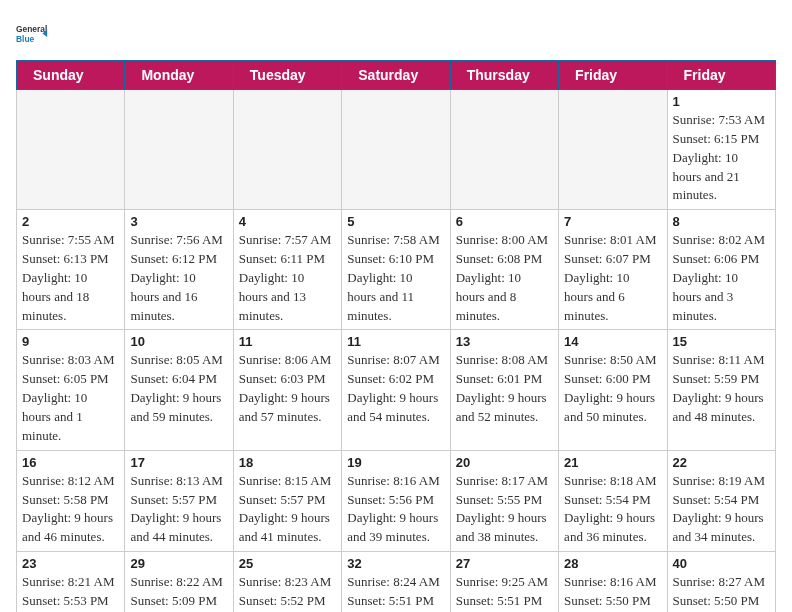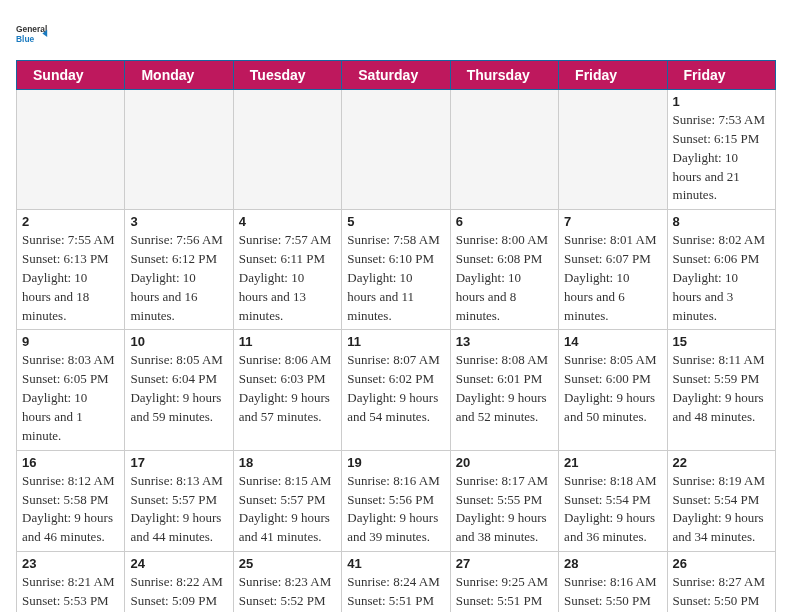--- a/index.html
+++ b/index.html
@@ -207,21 +207,21 @@
         </td>
         <td>
           <span class="day-num">13</span>
           <div class="day-info">Sunrise: 8:08 AM
 Sunset: 6:01 PM
 Daylight: 9 hours
 and 52 minutes.</div>
         </td>
         <td>
           <span class="day-num">14</span>
-          <div class="day-info">Sunrise: 8:05 AM
+          <div class="day-info">Sunrise: 8:50 AM
 Sunset: 6:00 PM
 Daylight: 9 hours
 and 50 minutes.</div>
         </td>
         <td>
           <span class="day-num">15</span>
           <div class="day-info">Sunrise: 8:11 AM
 Sunset: 5:59 PM
 Daylight: 9 hours
 and 48 minutes.</div>
@@ -280,56 +280,56 @@
       </tr>
       <tr>
         <td>
           <span class="day-num">23</span>
           <div class="day-info">Sunrise: 8:21 AM
 Sunset: 5:53 PM
 Daylight: 9 hours
 and 32 minutes.</div>
         </td>
         <td>
-          <span class="day-num">24</span>
+          <span class="day-num">29</span>
           <div class="day-info">Sunrise: 8:22 AM
 Sunset: 5:09 PM
 Daylight: 9 hours
 and 30 minutes.</div>
         </td>
         <td>
           <span class="day-num">25</span>
           <div class="day-info">Sunrise: 8:23 AM
 Sunset: 5:52 PM
 Daylight: 9 hours
 and 28 minutes.</div>
         </td>
         <td>
-          <span class="day-num">41</span>
+          <span class="day-num">32</span>
           <div class="day-info">Sunrise: 8:24 AM
 Sunset: 5:51 PM
 Daylight: 9 hours
 and 27 minutes.</div>
         </td>
         <td>
           <span class="day-num">27</span>
           <div class="day-info">Sunrise: 9:25 AM
 Sunset: 5:51 PM
 Daylight: 9 hours
 and 25 minutes.</div>
         </td>
         <td>
           <span class="day-num">28</span>
           <div class="day-info">Sunrise: 8:16 AM
 Sunset: 5:50 PM
 Daylight: 9 hours
 and 23 minutes.</div>
         </td>
         <td>
-          <span class="day-num">26</span>
+          <span class="day-num">40</span>
           <div class="day-info">Sunrise: 8:27 AM
 Sunset: 5:50 PM
 Daylight: 9 hours
 and 22 minutes.</div>
         </td>
       </tr>
       <tr class="last-row">
         <td>
           <span class="day-num">30</span>
           <div class="day-info">Sunrise: 8:29 AM

